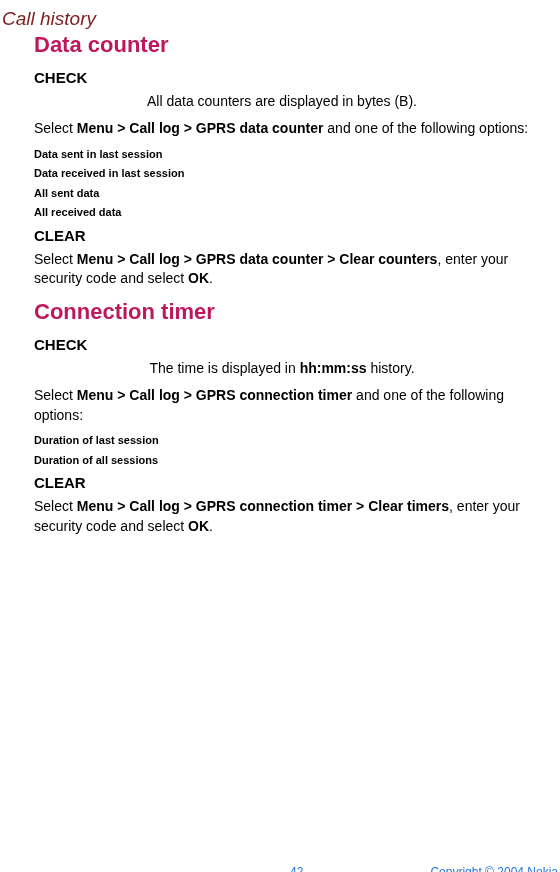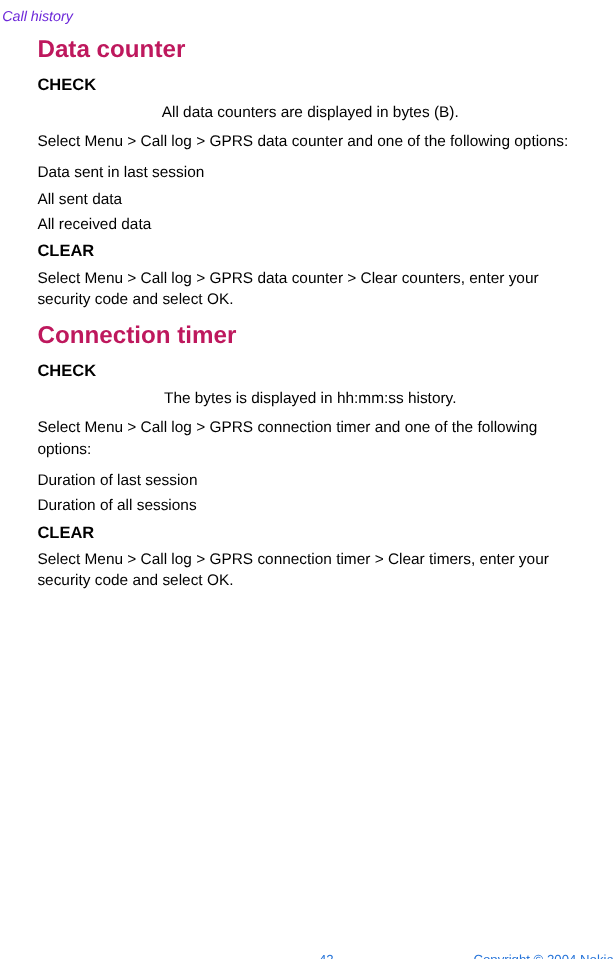--- a/index.html
+++ b/index.html
@@ -10,23 +10,23 @@
       position: relative;
       background: #fff;
       color: #000;
       font-size: 14px;
       line-height: 1.4;
     }
     .header-left {
       position: absolute;
       top: 6px;
       left: 2px;
-      color: #6d28d9;
+      color: #7f1d1d;
       font-style: italic;
-      font-size: 13px;
+      font-size: 19px;
     }
     .content {
       padding: 30px 0 0 34px;
       max-width: 530px;
     }
     .h1 {
       color: #be185d;
       font-size: 22px;
       font-weight: bold;
       margin-bottom: 6px;
@@ -39,24 +39,24 @@
     }
     .body {
       font-size: 14px;
       margin-bottom: 8px;
       text-align: center;
     }
     .navpath {
       font-size: 14px;
       margin-bottom: 8px;
     }
-    .bold { font-weight: normal; }
+    .bold { font-weight: bold; }
     .opt {
-      font-weight: normal;
-      font-size: 14px;
+      font-weight: bold;
+      font-size: 11px;
       margin-bottom: 4px;
     }
     .footer {
       position: absolute;
       bottom: 8px;
       left: 0;
       width: 560px;
       color: #2674d9;
       font-size: 12px;
     }
@@ -77,33 +77,34 @@
 <div class="content">
 
   <div class="h1">Data counter</div>
 
   <div class="h2">CHECK</div>
   <div class="body">All data counters are displayed in bytes (B).</div>
   <div class="navpath">
     <span>Select </span><span class="bold">Menu &gt; Call log &gt; GPRS data counter</span><span> and one of the following options:</span>
   </div>
   <div class="opt">Data sent in last session</div>
+  <div class="opt">Data received in last session</div>
   <div class="opt">All sent data</div>
   <div class="opt">All received data</div>
 
   <div class="h2">CLEAR</div>
   <div class="navpath">
     <span>Select </span><span class="bold">Menu &gt; Call log &gt; GPRS data counter &gt; Clear counters</span><span>, enter your security code and select </span><span class="bold">OK</span><span>.</span>
   </div>
 
   <div class="h1">Connection timer</div>
 
   <div class="h2">CHECK</div>
   <div class="body">
-    <span>The bytes is displayed in </span><span class="bold">hh:mm:ss</span><span> history.</span>
+    <span>The time is displayed in </span><span class="bold">hh:mm:ss</span><span> history.</span>
   </div>
   <div class="navpath">
     <span>Select </span><span class="bold">Menu &gt; Call log &gt; GPRS connection timer</span><span> and one of the following options:</span>
   </div>
   <div class="opt">Duration of last session</div>
   <div class="opt">Duration of all sessions</div>
 
   <div class="h2">CLEAR</div>
   <div class="navpath">
     <span>Select </span><span class="bold">Menu &gt; Call log &gt; GPRS connection timer &gt; Clear timers</span><span>, enter your security code and select </span><span class="bold">OK</span><span>.</span>

